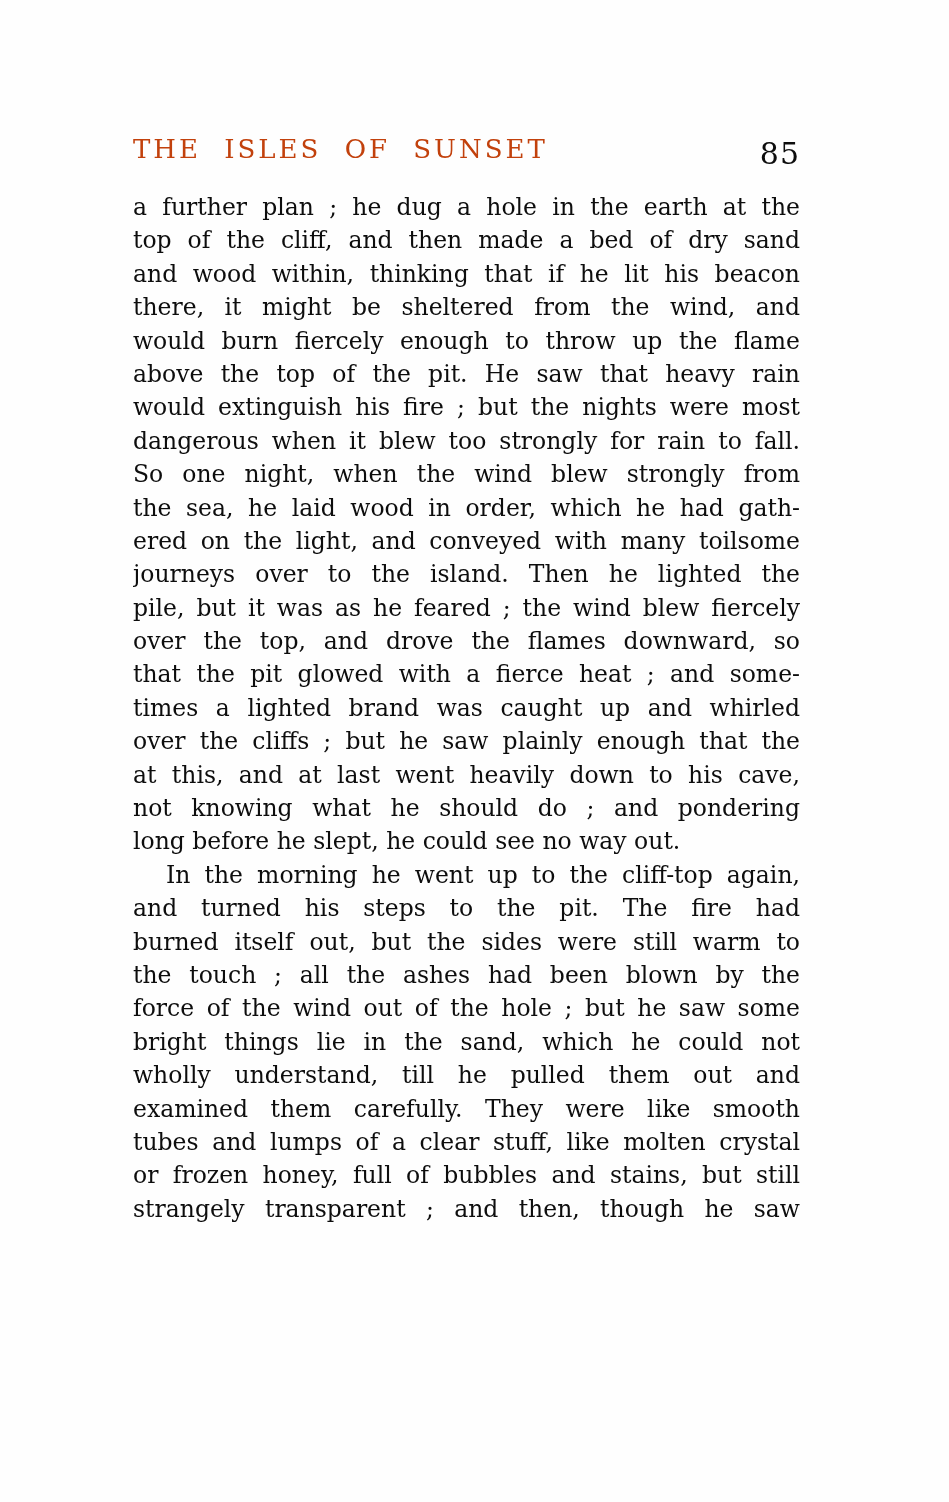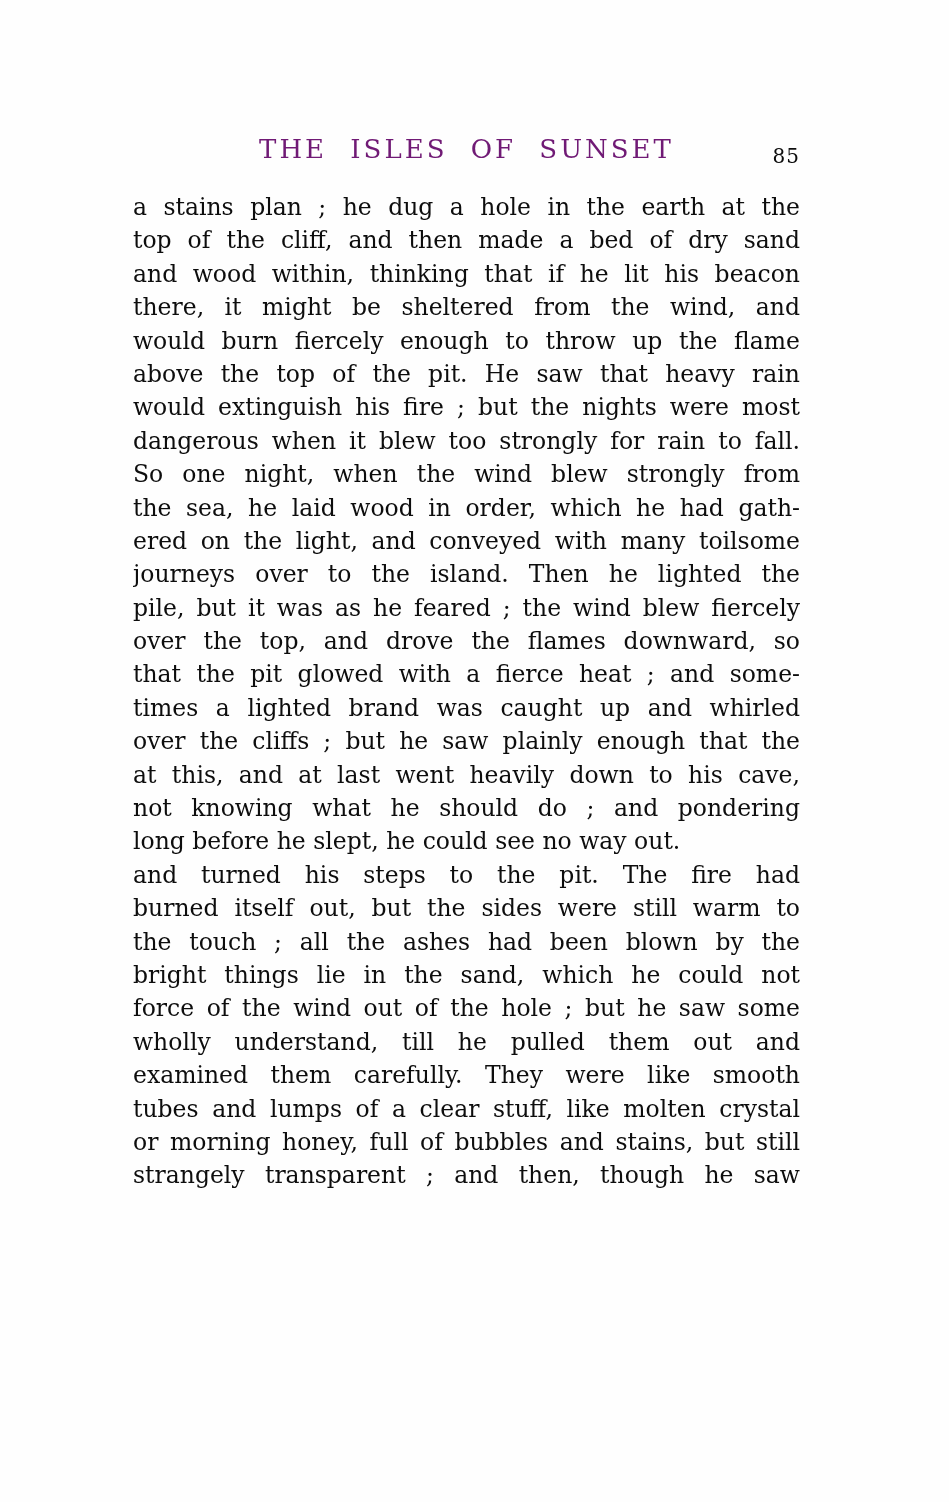--- a/index.html
+++ b/index.html
@@ -18,31 +18,30 @@
   }
   .running-head {
     position: absolute;
     left: 133px;
     top: 134px;
     width: 667px;
     height: 34px;
   }
   .running-title {
     display: block;
-    text-align: center;
     font-size: 26px;
     letter-spacing: 3px;
     word-spacing: 12px;
-    color: #701a75;
+    color: #c2410c;
   }
   .folio {
     position: absolute;
     right: 0;
-    top: 10px;
-    font-size: 20px;
+    top: 2px;
+    font-size: 30px;
     letter-spacing: 1px;
     text-align: center;
   }
   .text-block {
     position: absolute;
     left: 133px;
     top: 191px;
     width: 667px;
     font-size: 23.5px;
     line-height: 33.4px;
@@ -61,44 +60,45 @@
 </style>
 </head>
 <body>
 
 <div class="page">
   <header class="running-head">
     <span class="running-title">THE ISLES OF SUNSET</span>
     <span class="folio">85</span>
   </header>
   <main class="text-block">
-      <div class="line just">a stains plan ;  he dug a hole in the earth at the</div>
+      <div class="line just">a further plan ;  he dug a hole in the earth at the</div>
       <div class="line just">top of the cliff, and then made a bed of dry sand</div>
       <div class="line just">and wood within, thinking that if he lit his beacon</div>
       <div class="line just">there, it might be sheltered from the wind, and</div>
       <div class="line just">would burn fiercely enough to throw up the flame</div>
       <div class="line just">above the top of the pit.  He saw that heavy rain</div>
       <div class="line just">would extinguish his fire ;  but the nights were most</div>
       <div class="line just">dangerous when it blew too strongly for rain to fall.</div>
       <div class="line just">So one night, when the wind blew strongly from</div>
       <div class="line just">the sea, he laid wood in order, which he had gath-</div>
       <div class="line just">ered on the light, and conveyed with many toilsome</div>
       <div class="line just">journeys over to the island.  Then he lighted the</div>
       <div class="line just">pile, but it was as he feared ;  the wind blew fiercely</div>
       <div class="line just">over the top, and drove the flames downward, so</div>
       <div class="line just">that the pit glowed with a fierce heat ;  and some-</div>
       <div class="line just">times a lighted brand was caught up and whirled</div>
       <div class="line just">over the cliffs ;  but he saw plainly enough that the</div>
       <div class="line just">at this, and at last went heavily down to his cave,</div>
       <div class="line just">not knowing what he should do ;  and pondering</div>
       <div class="line">long before he slept, he could see no way out.</div>
+      <div class="line just indent">In the morning he went up to the cliff-top again,</div>
       <div class="line just">and turned his steps to the pit.  The fire had</div>
       <div class="line just">burned itself out, but the sides were still warm to</div>
       <div class="line just">the touch ;  all the ashes had been blown by the</div>
+      <div class="line just">force of the wind out of the hole ;  but he saw some</div>
       <div class="line just">bright things lie in the sand, which he could not</div>
-      <div class="line just">force of the wind out of the hole ;  but he saw some</div>
       <div class="line just">wholly understand, till he pulled them out and</div>
       <div class="line just">examined them carefully.  They were like smooth</div>
       <div class="line just">tubes and lumps of a clear stuff, like molten crystal</div>
-      <div class="line just">or morning honey, full of bubbles and stains, but still</div>
+      <div class="line just">or frozen honey, full of bubbles and stains, but still</div>
       <div class="line just">strangely transparent ;  and then, though he saw</div>
     </main>
 </div>
 
 </body></html>

